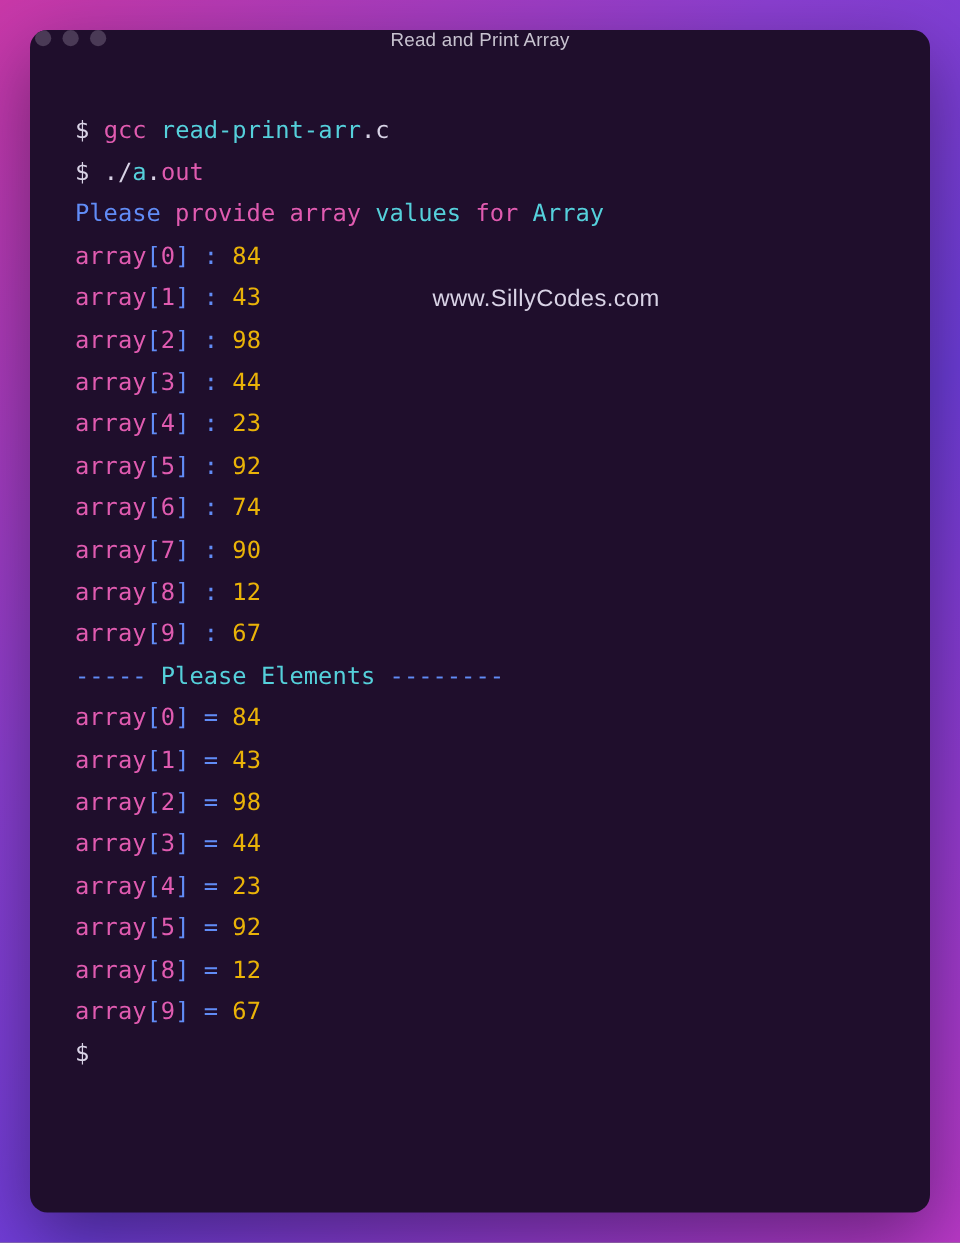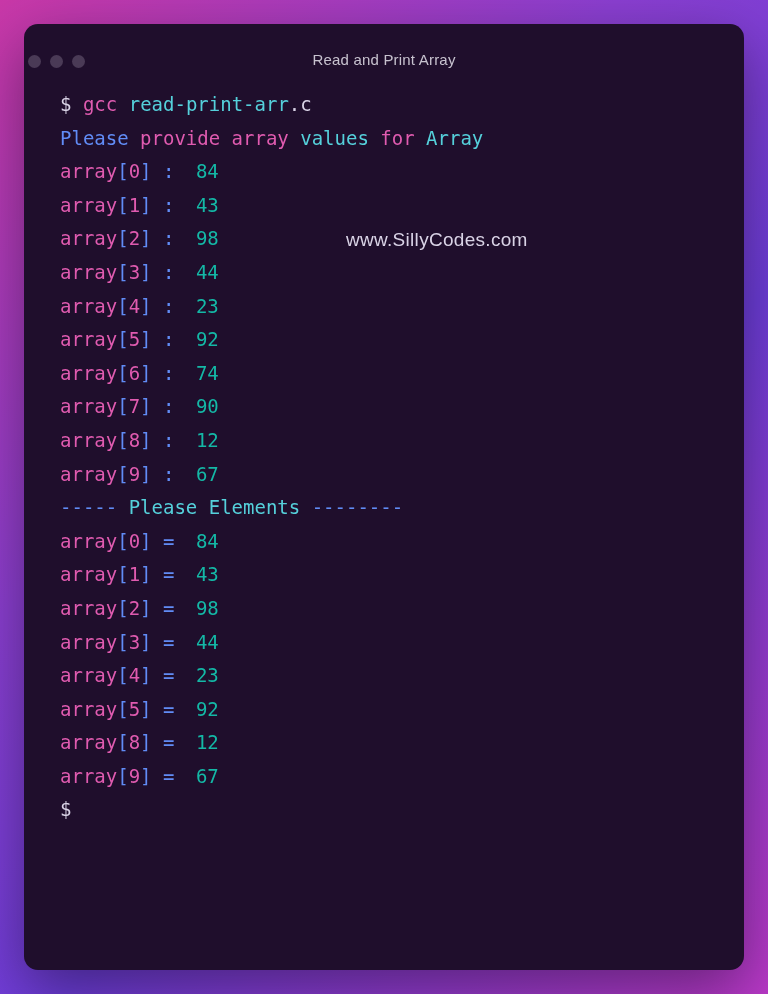--- a/index.html
+++ b/index.html
@@ -18,21 +18,21 @@
       background: #1f0e2c;
       border-radius: 14px;
       box-shadow: 0 20px 60px rgba(0,0,0,0.4);
       overflow: hidden;
       display: flex;
       flex-direction: column;
     }
     .titlebar {
       height: 44px;
       display: flex;
-      align-items: flex-end;
+      align-items: flex-start;
       padding: 0 4px;
       position: relative;
     }
     .traffic-lights {
       display: flex;
       gap: 9px;
     }
     .traffic-light {
       width: 13px;
       height: 13px;
@@ -67,21 +67,21 @@
     .msg-please { color: #618cf6; }
     .msg-provide { color: #e05bb0; }
     .msg-input  { color: #e05bb0; }
     .msg-values { color: #55d0db; }
     .msg-for    { color: #e05bb0; }
     .msg-array  { color: #55d0db; }
     .tok-array  { color: #e05bb0; }
     .tok-brack  { color: #618cf6; }
     .tok-idx    { color: #e05bb0; }
     .tok-colon  { color: #618cf6; }
-    .tok-val    { color: #14b8a6; margin-left: 10px; }
+    .tok-val    { color: #eab308; }
     .tok-eq     { color: #618cf6; }
     .divider    { color: #618cf6; }
     .divider-label { color: #55d0db; }
     .watermark {
       position: absolute;
       color: #d9d3e6;
       font-size: 19px;
       font-family: -apple-system, "Segoe UI", Arial, sans-serif;
       top: 155px;
       left: 322px;
@@ -100,20 +100,21 @@
       <div class="traffic-light"></div>
     </div>
     <div class="title">Read and Print Array</div>
   </div>
 
   <div class="content">
     <div class="watermark">www.SillyCodes.com</div>
 
     <div class="line"><span class="prompt">$</span><span class="prompt"> </span><span class="cmd-gcc">gcc</span><span> </span><span class="cmd-file-base">read-print-arr</span><span class="cmd-file-ext">.c</span></div>
 
+    <div class="line"><span class="prompt">$</span><span class="prompt"> </span><span class="dot-slash">./</span><span class="run-a">a</span><span class="dot-slash">.</span><span class="run-out">out</span></div>
 
     <div class="line"><span class="msg-please">Please </span><span class="msg-provide">provide </span><span class="msg-input">array </span><span class="msg-values">values </span><span class="msg-for">for </span><span class="msg-array">Array</span></div>
 
     <div id="inputs-container">
         <div class="line"><span class="tok-array">array</span><span class="tok-brack">[</span><span class="tok-idx">0</span><span class="tok-brack">]</span><span class="tok-colon"> : </span><span class="tok-val">84</span></div>
         <div class="line"><span class="tok-array">array</span><span class="tok-brack">[</span><span class="tok-idx">1</span><span class="tok-brack">]</span><span class="tok-colon"> : </span><span class="tok-val">43</span></div>
         <div class="line"><span class="tok-array">array</span><span class="tok-brack">[</span><span class="tok-idx">2</span><span class="tok-brack">]</span><span class="tok-colon"> : </span><span class="tok-val">98</span></div>
         <div class="line"><span class="tok-array">array</span><span class="tok-brack">[</span><span class="tok-idx">3</span><span class="tok-brack">]</span><span class="tok-colon"> : </span><span class="tok-val">44</span></div>
         <div class="line"><span class="tok-array">array</span><span class="tok-brack">[</span><span class="tok-idx">4</span><span class="tok-brack">]</span><span class="tok-colon"> : </span><span class="tok-val">23</span></div>
         <div class="line"><span class="tok-array">array</span><span class="tok-brack">[</span><span class="tok-idx">5</span><span class="tok-brack">]</span><span class="tok-colon"> : </span><span class="tok-val">92</span></div>

